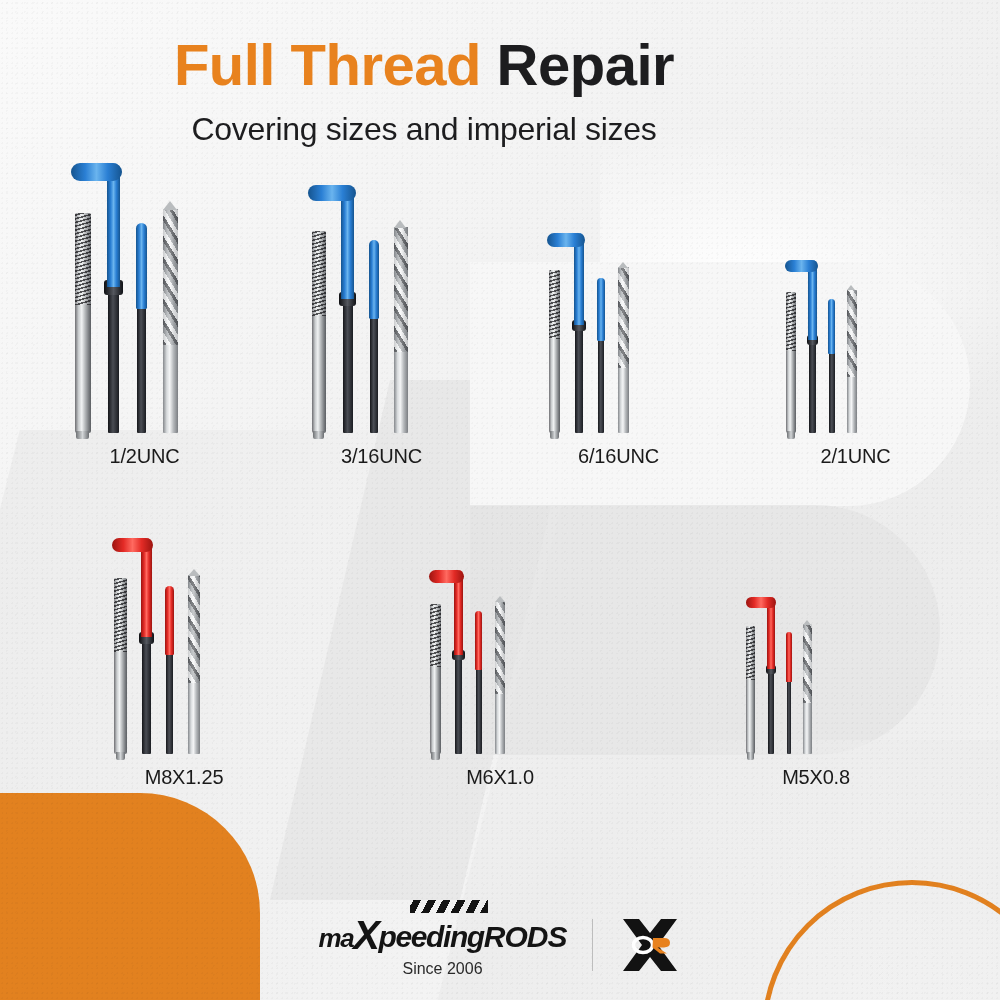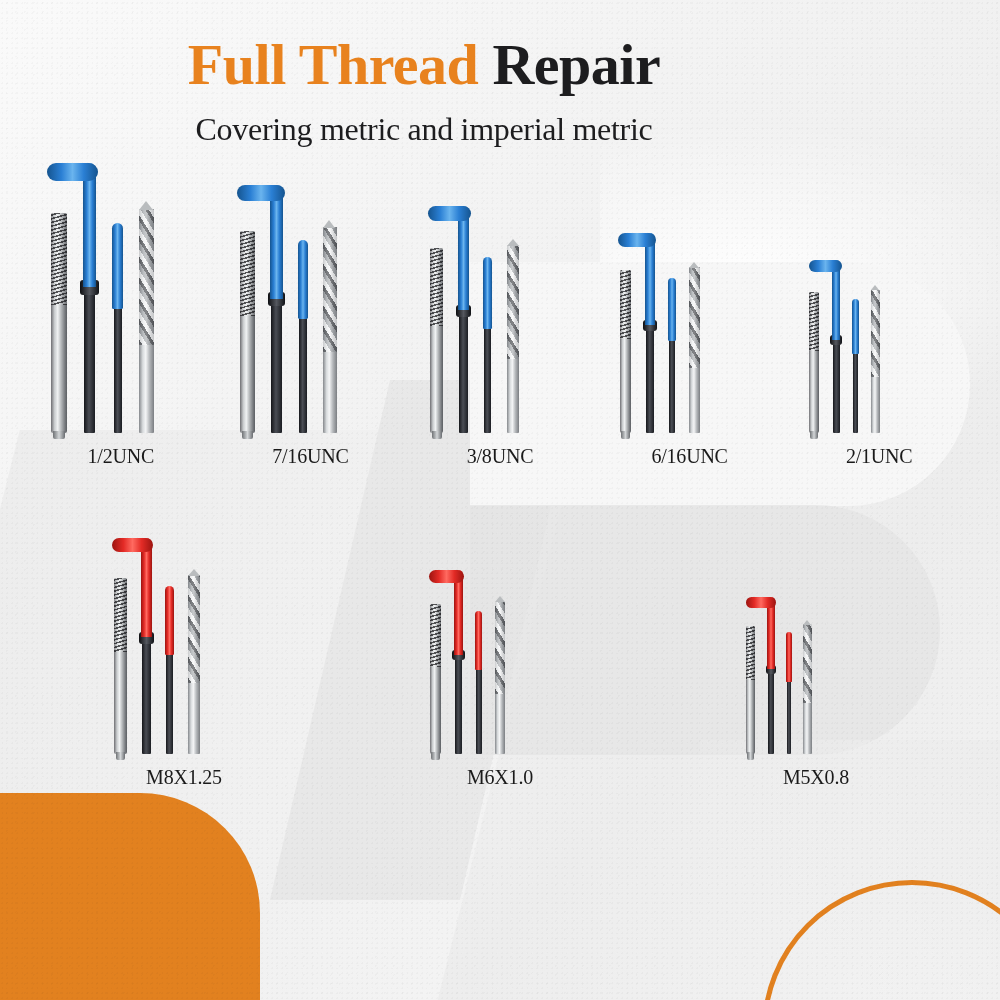--- a/index.html
+++ b/index.html
@@ -46,21 +46,21 @@
   }
   
   .orange-ring {
     position:absolute; left:762px; top:880px; width:300px; height:300px;
     border:5px solid #e2811f; border-radius:50%;
   }
   .corner-fade { position:absolute; right:0; bottom:0; width:300px; height:260px;
     background:linear-gradient(225deg,#ededed 0%,rgba(237,237,237,0) 70%); }
 
   
-  #content { position:relative; z-index:3; width:848px; height:1000px;font-family:Liberation Serif, serif; }
+  #content { position:relative; z-index:3; width:848px; height:1000px; }
 
   .header { text-align:center; padding-top:34px; }
   .title { font-size:58px; font-weight:bold; letter-spacing:-.5px;
            line-height:1.06; white-space:nowrap; }
   .title .accent { color:#e8821e; }
   .title .dark   { color:#1d1d1f; }
   .subtitle { margin-top:16px; font-size:32px; color:#1d1d1f; font-weight:400;
               letter-spacing:-.3px; }
 
   .grid { position:absolute; left:0; top:175px; width:1000px; }
@@ -145,21 +145,21 @@
   <div class="noise"></div>
 </div>
 
 <div id="content">
 
   <div class="header">
     <div class="title">
       <span class="accent">Full Thread</span>
       <span class="dark">Repair</span>
     </div>
-    <div class="subtitle">Covering metric and imperial metric</div>
+    <div class="subtitle">Covering sizes and imperial sizes</div>
   </div>
 
   <div class="grid">
     <div class="row r1">
         <div class="kit">
           <div class="tools">
             <div class="tool" style="left: 10px; width: 16px; height: 220px;">
               <div class="tap-body"></div>
               <div class="tap-thread"></div>
               <div class="tap-tip"></div>
@@ -210,52 +210,21 @@
             </div>
             <div class="tool" style="left: 92.54px; width: 13.8px; height: 213.44px;">
               <div class="drill-shank" style="left:0;width:13.8px;height:87.1072px;"></div>
      <div class="drill-flute" style="left:0;bottom:81.1072px;width:13.8px;height:124.97279999999999px;"></div>
      <div class="drill-point" style="left:0;bottom:205.16px;
                  border-left:6.9px solid transparent;
                  border-right:6.9px solid transparent;
                  border-bottom:8.280000000000001px solid #b9bcbe;"></div>
             </div>
           </div>
-          <div class="kit-label">7/16UNC</div>
-        </div>
-        <div class="kit">
-          <div class="tools">
-            <div class="tool" style="left: 10px; width: 13.44px; height: 184.8px;">
-              <div class="tap-body"></div>
-              <div class="tap-thread"></div>
-              <div class="tap-tip"></div>
-            </div>
-            <div class="tool" style="left: 37.84px; width: 50.4px; height: 210px;">
-              <div class="ins-shaft" style="left:1.0499999999999998px;width:9.24px;height:126px;"></div>
-     <div class="ins-collar" style="left:-2.0999999999999996px;bottom:115.92px;
-                 width:15.54px;height:12.6px;"></div>
-     <div class="ins-vert" style="left:0;bottom:122.64px;width:11.34px;height:100.8px;background:linear-gradient(90deg, #15548f 0%, #2a7fd4 28%, #6ab4ee 50%, #2a7fd4 72%, #15548f 100%);"></div>
-     <div class="ins-elbow" style="left:0;bottom:210px;width:11.34px;height:16.8px;background:linear-gradient(90deg, #15548f 0%, #2a7fd4 28%, #6ab4ee 50%, #2a7fd4 72%, #15548f 100%);"></div>
-     <div class="ins-horiz" style="left:-30.24px;bottom:211.68px;
-                 width:43.26px;height:15.12px;background:linear-gradient(90deg, #15548f 0%, #2a7fd4 28%, #6ab4ee 50%, #2a7fd4 72%, #15548f 100%);"></div>
-            </div>
-            <div class="tool" style="left: 63.26px; width: 9.24px; height: 181.44px;">
-              <div class="drv-shaft" style="left:1.1088px;width:7.0224px;height:109.2px;"></div>
-     <div class="drv-handle" style="left:0;bottom:104.16px;width:9.24px;height:72.24px;background:linear-gradient(90deg, #15548f 0%, #2a7fd4 28%, #6ab4ee 50%, #2a7fd4 72%, #15548f 100%);"></div>
-            </div>
-            <div class="tool" style="left: 86.58px; width: 12.6px; height: 194.88px;">
-              <div class="drill-shank" style="left:0;width:12.6px;height:80.0544px;"></div>
-     <div class="drill-flute" style="left:0;bottom:74.0544px;width:12.6px;height:114.1056px;"></div>
-     <div class="drill-point" style="left:0;bottom:187.32px;
-                 border-left:6.3px solid transparent;
-                 border-right:6.3px solid transparent;
-                 border-bottom:7.56px solid #b9bcbe;"></div>
-            </div>
-          </div>
-          <div class="kit-label">3/8UNC</div>
+          <div class="kit-label">3/16UNC</div>
         </div>
         <div class="kit">
           <div class="tools">
             <div class="tool" style="left: 10px; width: 11.84px; height: 162.8px;">
               <div class="tap-body"></div>
               <div class="tap-thread"></div>
               <div class="tap-tip"></div>
             </div>
             <div class="tool" style="left: 35.24px; width: 44.4px; height: 185px;">
               <div class="ins-shaft" style="left:0.9249999999999998px;width:8.14px;height:111px;"></div>
@@ -403,14 +372,32 @@
                  border-left:4.35px solid transparent;
                  border-right:4.35px solid transparent;
                  border-bottom:5.22px solid #b9bcbe;"></div>
             </div>
           </div>
           <div class="kit-label">M5X0.8</div>
         </div>
       </div>
   </div>
 
+  <div class="footer">
+    <div class="brand">
+      <div class="brand-word">
+        <span class="flag"></span>
+        <span class="w-ma">ma</span><span class="w-x">X</span><span class="w-pd">peeding</span><span class="w-rods">RODS</span>
+      </div>
+      <div class="brand-since">Since 2006</div>
+    </div>
+    <div class="divider"></div>
+    <div class="oxr">
+      <svg viewBox="0 0 62 56" width="62" height="56" aria-hidden="true">
+        <path d="M4 2 L20 2 L31 16 L42 2 L58 2 L39 28 L58 54 L42 54 L31 40 L20 54 L4 54 L23 28 Z" fill="#121212"></path>
+        <ellipse cx="24" cy="28" rx="9.5" ry="7.5" fill="none" stroke="#fff" stroke-width="3.4"></ellipse>
+        <path d="M34 21 L45 21 q6 0 6 4.8 q0 4.6 -6 4.6 L38.5 30.4 L48 36.5 L41 36.5 L33.5 30.6 Z" fill="#e8821e"></path>
+      </svg>
+      <span class="sr">OXR</span>
+    </div>
+  </div>
 
 </div>
 
 </body></html>

